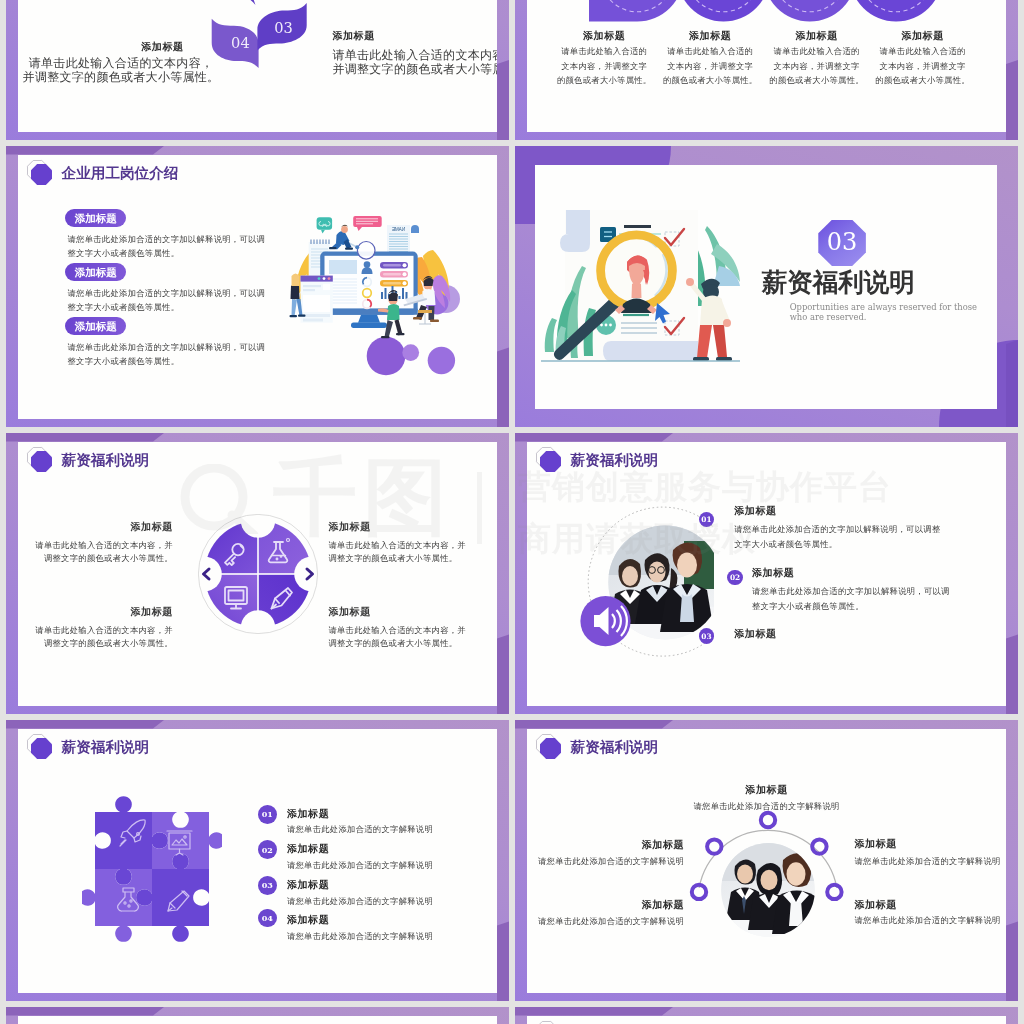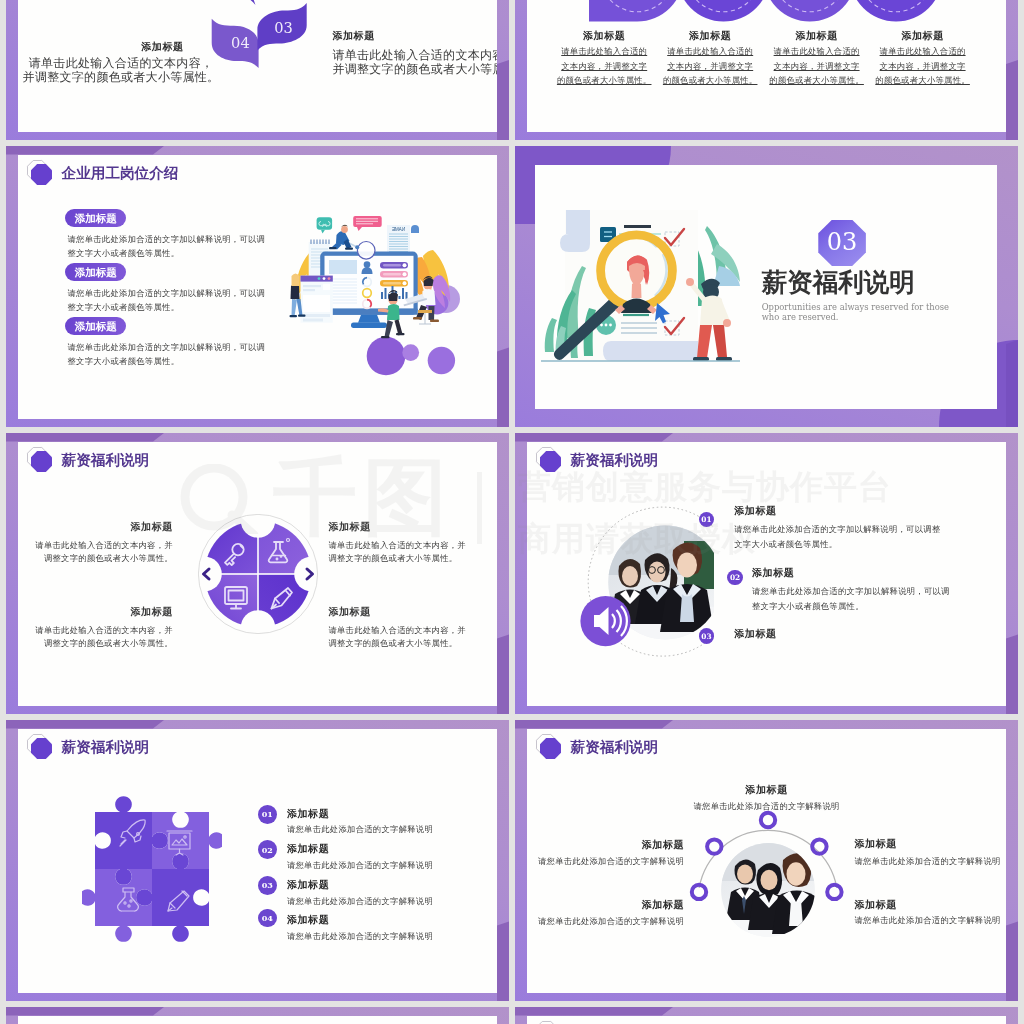--- a/index.html
+++ b/index.html
@@ -37,21 +37,21 @@
 
   .oct-big{position:absolute;width:47.6px;height:46.8px;color:#fff;
      background:linear-gradient(145deg,#6b4ede 0%,#8474e8 45%,#9d90ef 100%);
      clip-path:polygon(29.3% 0,70.7% 0,100% 29.3%,100% 70.7%,70.7% 100%,29.3% 100%,0 70.7%,0 29.3%);
      display:flex;align-items:center;justify-content:center;
      font-size:24px;font-weight:normal;padding-bottom:2px;box-sizing:border-box;
      font-family:"DejaVu Serif",serif;}
   .sec-title{position:absolute;font-size:25.5px;font-weight:bold;color:#333;
      white-space:nowrap;letter-spacing:0px;}
   .sec-sub{position:absolute;font-size:8.4px;color:#8a8a8a;line-height:9.8px;
-     white-space:nowrap;}
+     white-space:nowrap;margin-left:28px;}
   .q-title{position:absolute;font-size:10px;letter-spacing:0.6px;color:#3b3b3b;font-weight:bold;}
   .q-body{position:absolute;font-size:8.3px;letter-spacing:0.3px;color:#3a3a3a;line-height:13.2px;}
   .num-badge{position:absolute;width:15.2px;height:15.2px;border-radius:50%;
      background:#6b43cf;color:#fff;font-size:7.4px;font-weight:bold;
      display:flex;align-items:center;justify-content:center;}
   .i-title{position:absolute;font-size:10px;letter-spacing:0.6px;color:#2e2e2e;
      font-weight:bold;white-space:nowrap;}
   .i-body{position:absolute;font-size:8.3px;letter-spacing:0.3px;color:#3a3a3a;
      line-height:15px;white-space:nowrap;}
   .pz-badge{position:absolute;width:18.8px;height:18.8px;border-radius:50%;
@@ -65,21 +65,21 @@
      font-weight:bold;white-space:nowrap;}
   .c-desc{position:absolute;font-size:8.3px;letter-spacing:0.3px;color:#3a3a3a;
      white-space:nowrap;}
   .s1-title{position:absolute;font-size:10px;letter-spacing:0.6px;color:#2e2e2e;
      font-weight:bold;white-space:nowrap;}
   .s1-body{position:absolute;font-size:12px;letter-spacing:0.3px;color:#3a3a3a;
      line-height:14.3px;white-space:nowrap;}
   .s2-title{position:absolute;font-size:10px;letter-spacing:0.6px;color:#2e2e2e;
      font-weight:bold;white-space:nowrap;}
   .s2-body{position:absolute;font-size:8.3px;letter-spacing:0.3px;color:#3a3a3a;
-     line-height:14.3px;white-space:nowrap;text-decoration:underline;}
+     line-height:14.3px;white-space:nowrap;}
 </style>
 </head>
 <body>
 
 <div id="grid">
 
 <div class="slide" style="left:6px;top:-141.4px">
 
   <div class="wedge-br"></div>
   <div class="card">

